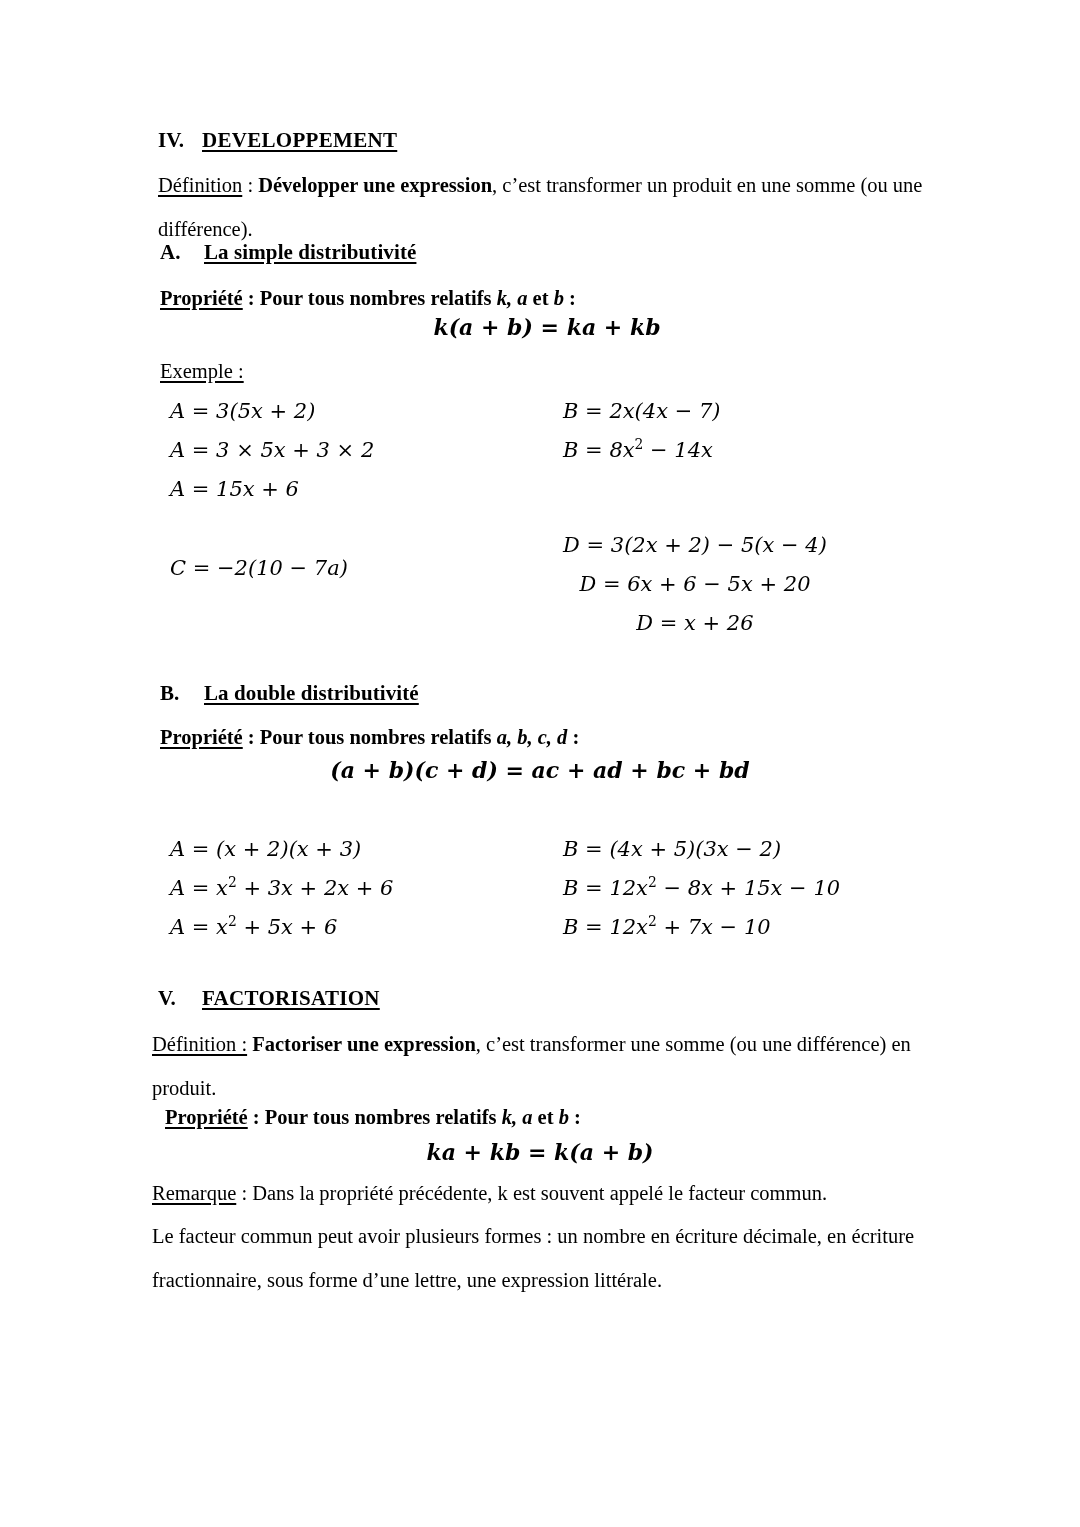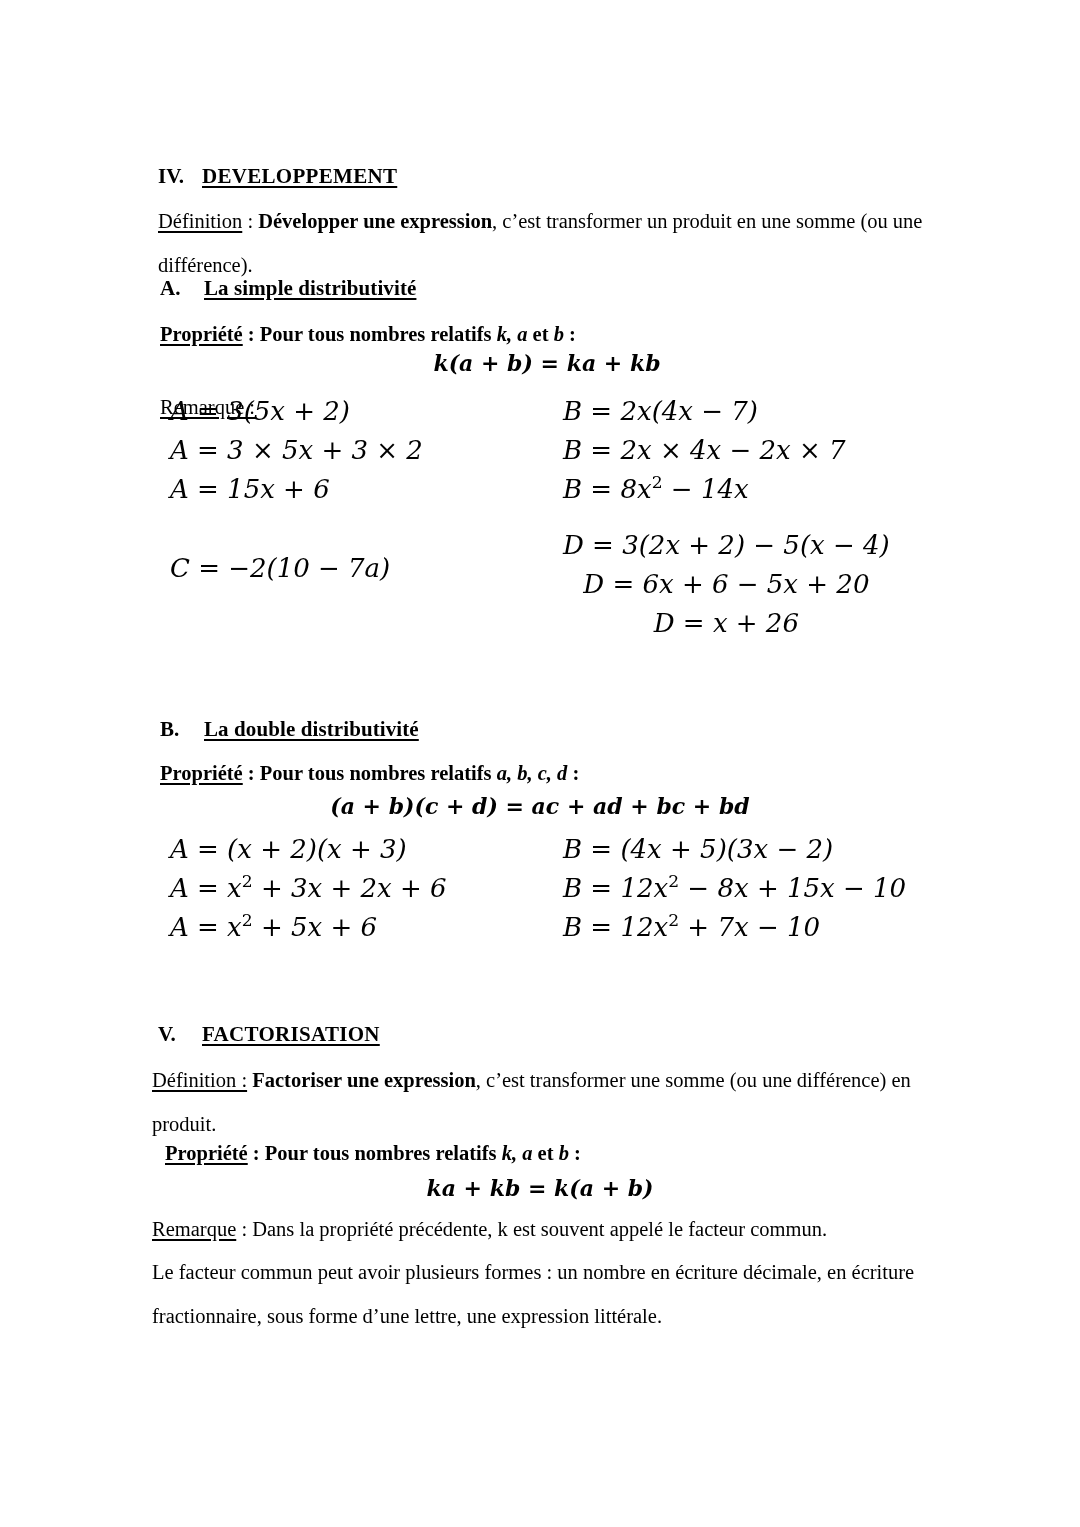--- a/index.html
+++ b/index.html
@@ -16,21 +16,21 @@
     overflow: hidden;
   }
   .page {
     position: absolute;
     left: 0; top: 0;
     width: 1080px;
     height: 1527px;
   }
 
   
-  .blk { position: absolute; margin-top: 36px; }
+  .blk { position: absolute; }
 
   .heading-row {
     display: flex;
     align-items: baseline;
     font-weight: bold;
     font-size: 21px;
   }
   .heading-num { width: 44px; flex: 0 0 44px; }
   .heading-sub-num { width: 44px; flex: 0 0 44px; }
   .heading-label {
@@ -60,21 +60,21 @@
     line-height: 30px;
   }
   .prop .vars {
     font-style: italic;
   }
 
   
   .math {
     font-family: "DejaVu Serif", "Liberation Serif", serif;
     font-style: italic;
-    font-size: 26px;
+    font-size: 21px;
     white-space: nowrap;
   }
   .math-display {
     font-weight: bold;
     font-size: 22px;
     text-align: center;
     width: 100%;
   }
   .math-line {
     line-height: 39px;
@@ -107,32 +107,31 @@
     <span class="heading-label">La simple distributivité</span>
   </div>
 
   <div class="blk prop" style="left:160px; top:283px;">
     <span class="u">Propriété</span><span> : Pour tous nombres relatifs </span><span class="vars">k, a</span><span>  et </span><span class="vars">b</span><span> :</span>
   </div>
 
   <div class="blk math math-display" style="left:0px; top:314px; width:1080px;padding-left:7px;">k(a + b) = ka + kb</div>
 
   <div class="blk para" style="left:160px; top:356px; line-height:30px;">
-    <span class="u">Remarque :</span>
+    <span class="u">Exemple :</span>
   </div>
 
   <div class="col" style="left:170px; top:392px;">
     <div class="math math-line">A = 3(5x + 2)</div>
     <div class="math math-line">A = 3 × 5x + 3 × 2</div>
     <div class="math math-line">A = 15x + 6</div>
   </div>
 
   <div class="col" style="left:563px; top:392px;">
     <div class="math math-line">B = 2x(4x − 7)</div>
-    <div class="math math-line">B = 2x × 4x − 2x × 7</div>
     <div class="math math-line">B = 8x<sup class="exp">2</sup> − 14x</div>
   </div>
 
   <div class="col" style="left:170px; top:549px;">
     <div class="math math-line">C = −2(10 − 7a)</div>
   </div>
 
   <div class="col" style="left:563px; top:526px;text-align:center;">
     <div class="math math-line">D = 3(2x + 2) − 5(x − 4)</div>
     <div class="math math-line">D = 6x + 6 − 5x + 20</div>

